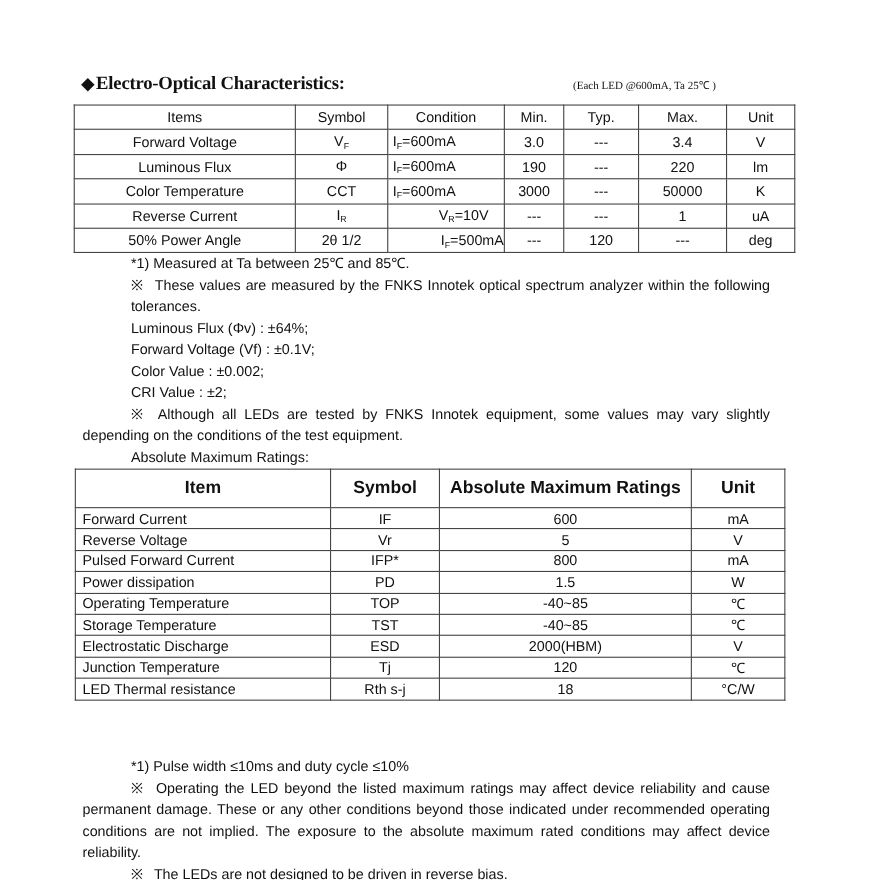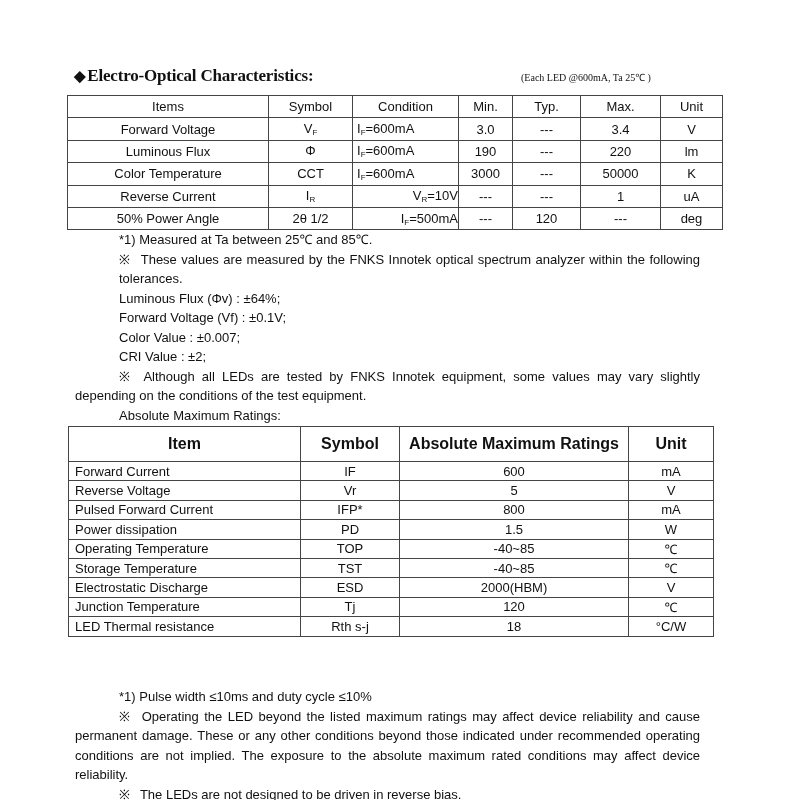--- a/index.html
+++ b/index.html
@@ -73,21 +73,21 @@
       <td><span>CCT</span><sub></sub></td>
       <td style="text-align:left;padding-left:4px"><span>I</span><sub>F</sub><span>=600mA</span></td>
       <td>3000</td>
       <td>---</td>
       <td>50000</td>
       <td>K</td>
     </tr>
     <tr>
       <td>Reverse Current</td>
       <td><span>I</span><sub>R</sub></td>
-      <td style="text-align:right;padding-left:32px"><span>V</span><sub>R</sub><span>=10V</span></td>
+      <td style="text-align:center;padding-left:32px"><span>V</span><sub>R</sub><span>=10V</span></td>
       <td>---</td>
       <td>---</td>
       <td>1</td>
       <td>uA</td>
     </tr>
     <tr>
       <td>50% Power Angle</td>
       <td><span>2θ 1/2</span><sub></sub></td>
       <td style="text-align:right;padding-left:4px"><span>I</span><sub>F</sub><span>=500mA</span></td>
       <td>---</td>
@@ -96,21 +96,21 @@
       <td>deg</td>
     </tr>
   </tbody>
 </table>
 
 <div class="para" style="top:230px;">
   <div class="indent">*1) Measured at Ta between 25℃  and 85℃.</div>
   <div class="indent" style="text-indent:0"><span class="ref">※</span><span>These values are measured by the FNKS Innotek optical spectrum analyzer within the following tolerances.</span></div>
   <div class="indent">Luminous Flux (Φv) :  ±64%;</div>
   <div class="indent">Forward Voltage (Vf) :  ±0.1V;</div>
-  <div class="indent">Color Value :  ±0.007;</div>
+  <div class="indent">Color Value :  ±0.002;</div>
   <div class="indent">CRI Value :  ±2;</div>
   <div style="text-indent:44px"><span class="ref">※</span><span>Although all LEDs are tested by FNKS Innotek equipment, some values may vary slightly depending on the conditions of the test equipment.</span></div>
   <div class="indent">Absolute Maximum Ratings:</div>
 </div>
 
 <table id="t2">
   <colgroup>
     <col style="width:232px">
       <col style="width:99px">
       <col style="width:229px">

